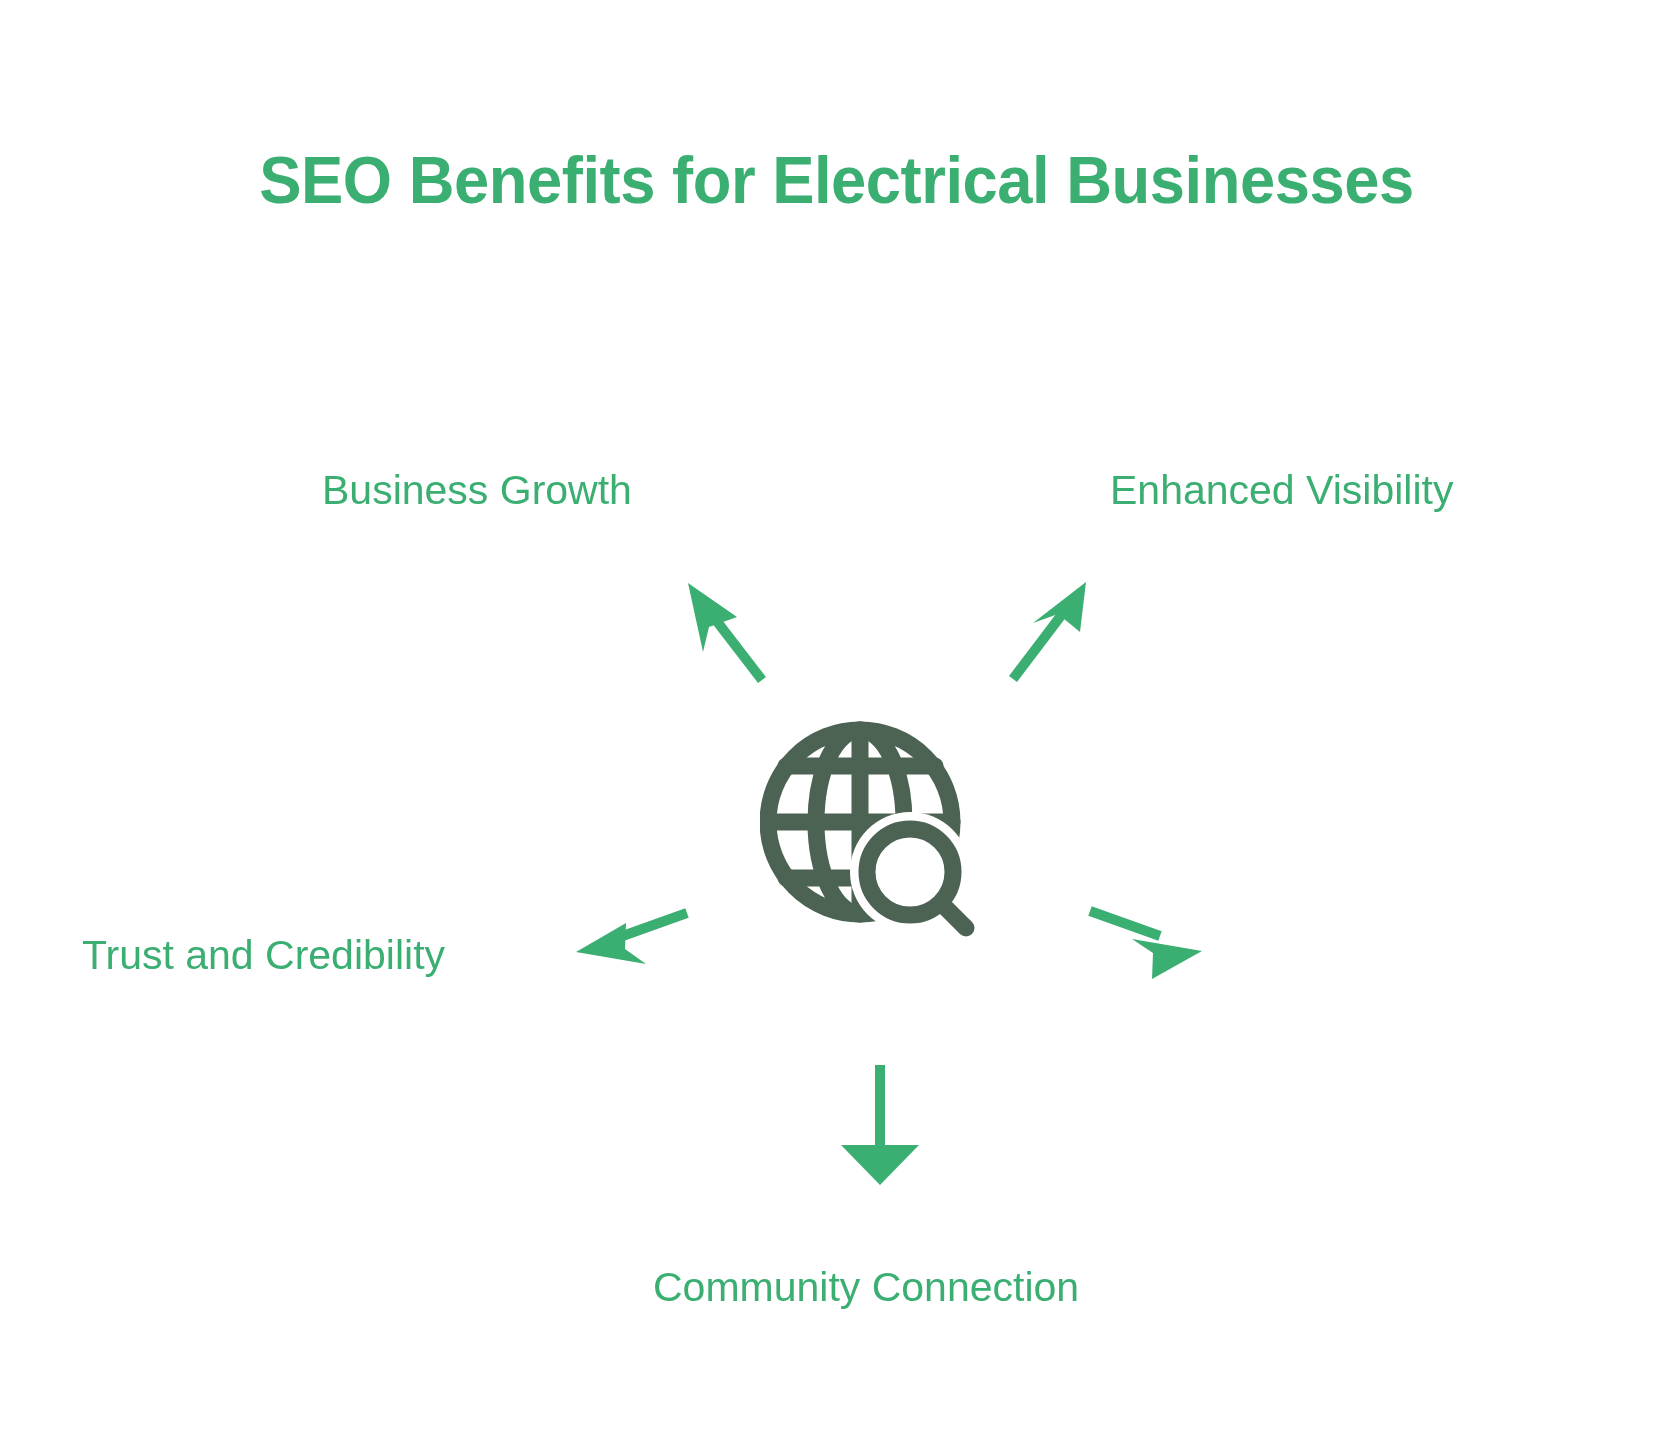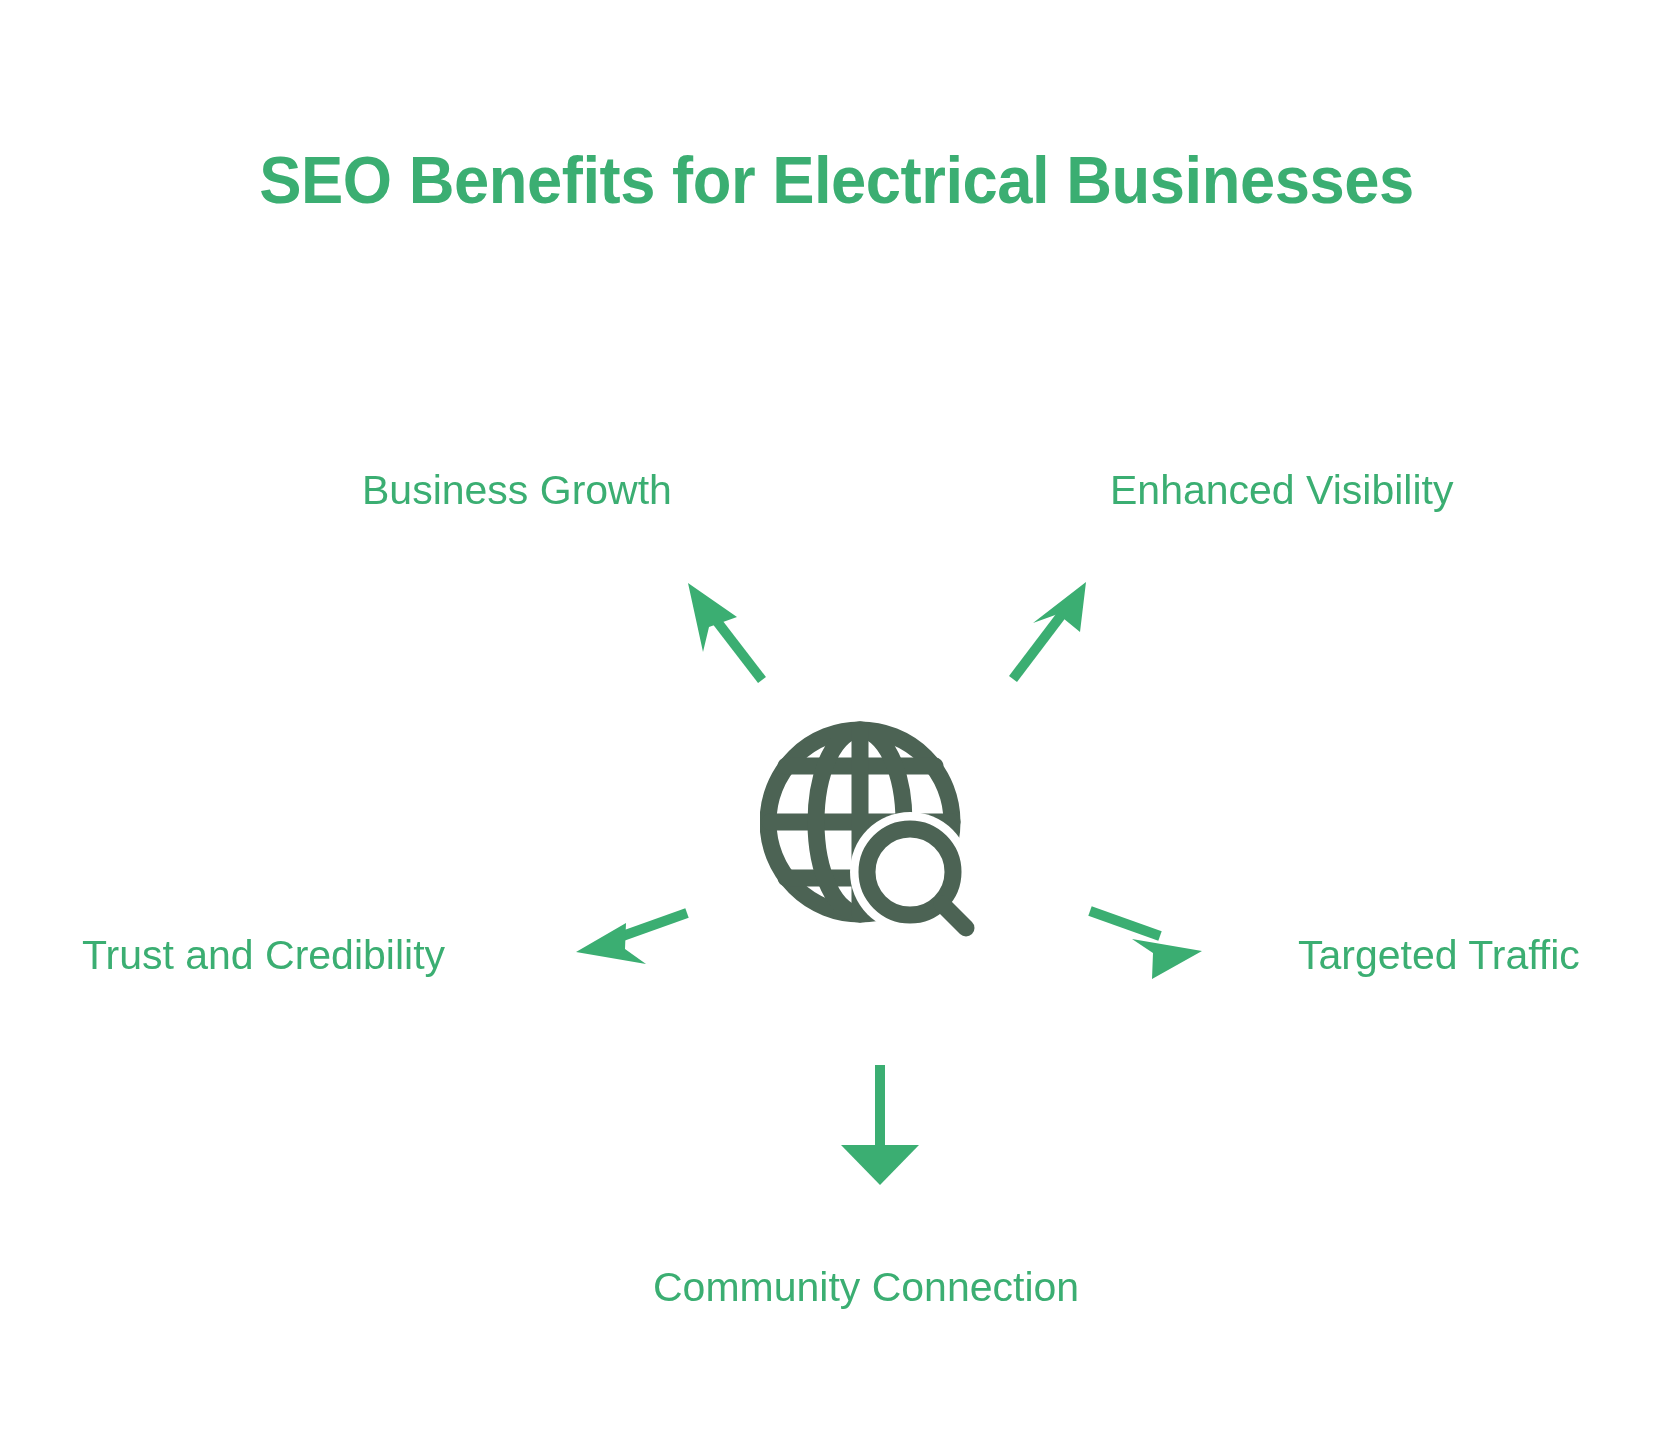--- a/index.html
+++ b/index.html
@@ -42,21 +42,21 @@
   .node-label {
     position: absolute;
     font-family: "Liberation Sans", sans-serif;
     font-weight: 400;
     font-size: 41px;
     color: #3BAE72;
     white-space: nowrap;
     line-height: 1.1;
   }
 
-  .label-business-growth  { left: 322px;  top: 468px; margin-left: 40px;  }
+  .label-business-growth  { left: 322px;  top: 468px;  }
   .label-enhanced-vis     { left: 1110px; top: 468px;  }
   .label-trust            { left: 82px;   top: 933px; text-align: center;  }
   .label-targeted-traffic { left: 1298px; top: 933px;  }
   .label-community        { left: 653px;  top: 1245px; margin-top: 20px; }
 
   .arrow-layer {
     position: absolute;
     left: 0;
     top: 0;
     width: 1673px;
@@ -134,17 +134,16 @@
       <line x1="182" y1="184" x2="206" y2="208" stroke="#4C6354" stroke-width="17" stroke-linecap="round"></line>
     </svg>
   </div>
 
   <div class="node-label label-business-growth">Business Growth</div>
 
   <div class="node-label label-enhanced-vis">Enhanced Visibility</div>
 
   <div class="node-label label-trust">Trust and Credibility</div>
 
-  <div class="node-label label-targeted-traffic">Targeted Traffic</div>
 
   <div class="node-label label-community">Community Connection</div>
 
 </div>
 
 </body></html>

